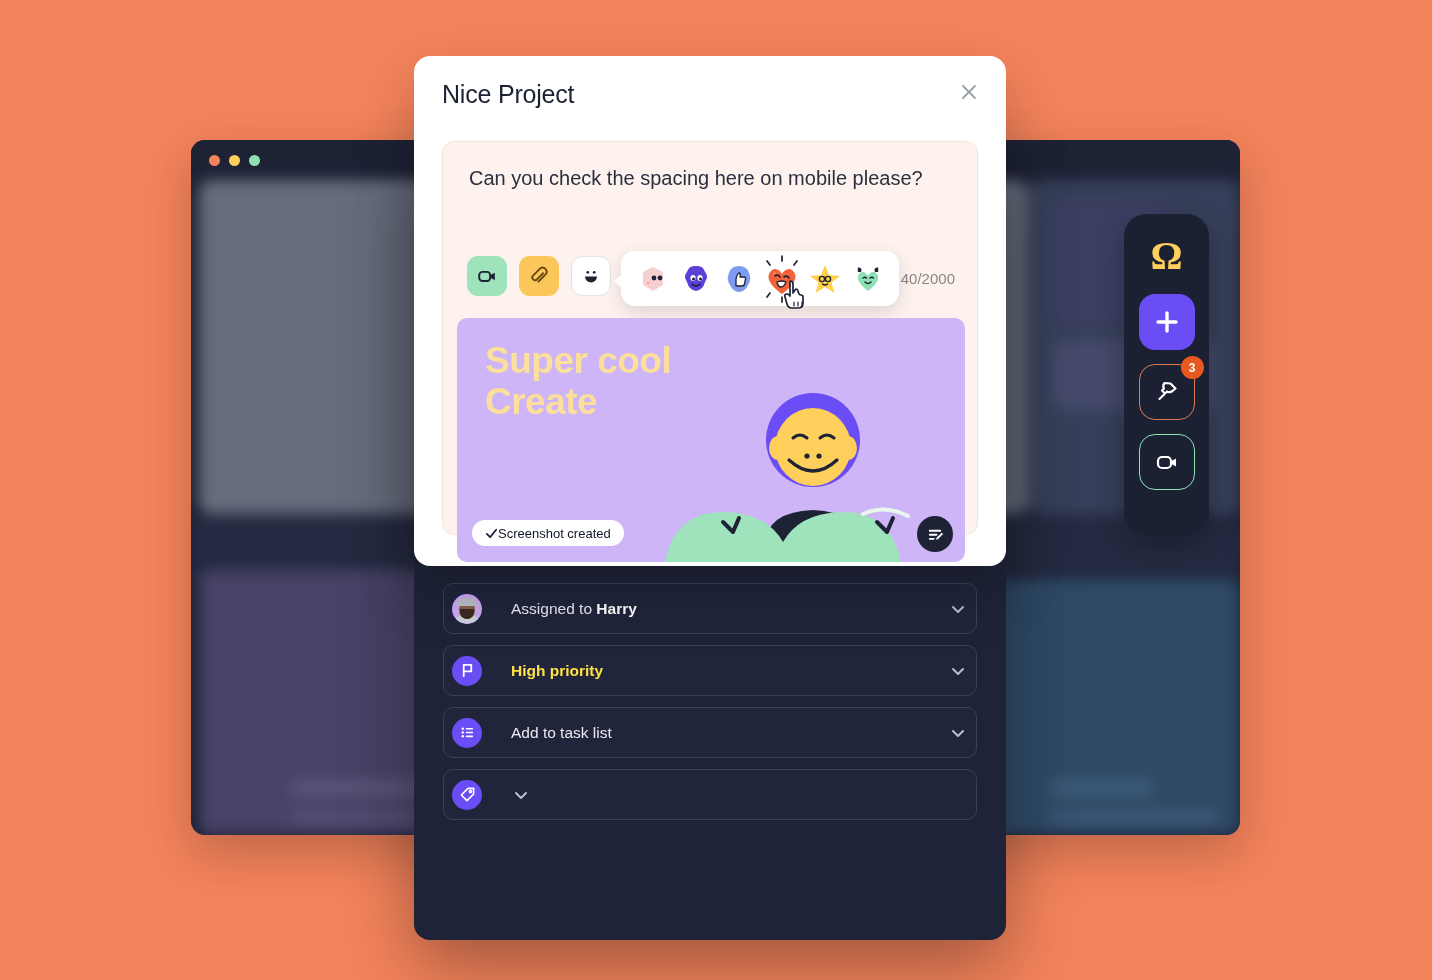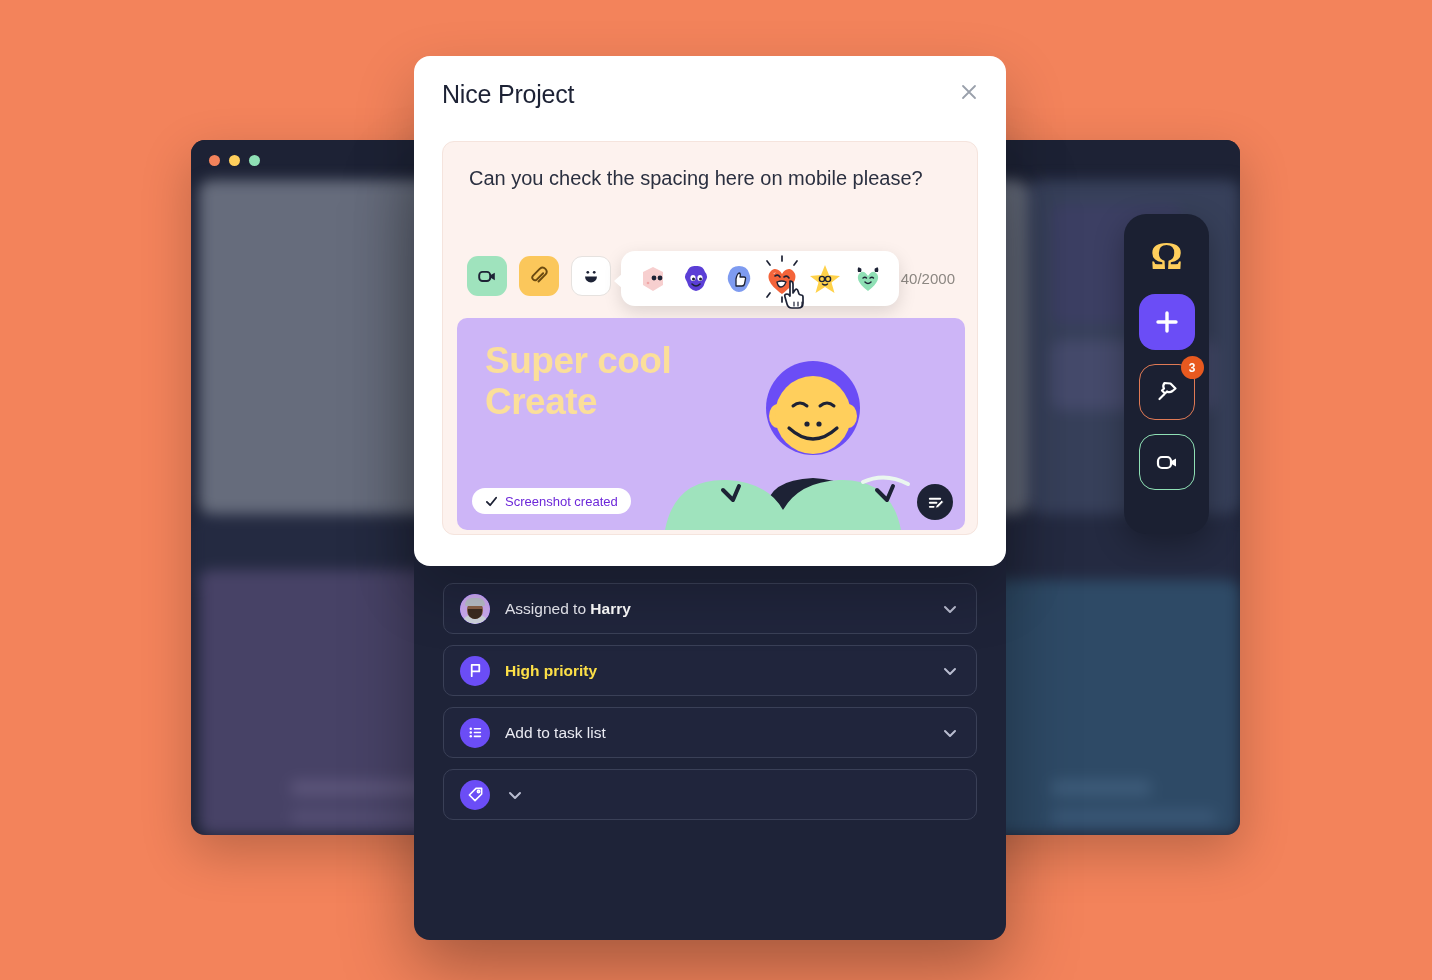--- a/index.html
+++ b/index.html
@@ -75,21 +75,21 @@
 
   
   .dark-panel {
     position:absolute; left:414px; top:150px; width:592px; height:790px;
     background:#1e2338; border-radius:16px;
     box-shadow:0 25px 70px rgba(0,0,0,.35);
   }
   .rows { position:absolute; left:29px; top:433px; width:534px; display:flex; flex-direction:column; gap:11px; }
   .row {
     height:51px; border:1px solid #3a4057; border-radius:10px;
-    display:flex; align-items:center; padding:0 16px; gap:15px;
+    display:flex; align-items:center; padding:0 8px; gap:29px;
     background:#20253c;
   }
   .row-icon { width:30px; height:30px; border-radius:50%; background:#6b4df6;
               display:flex; align-items:center; justify-content:center; flex:0 0 auto; overflow:hidden; }
   .row-label { flex:1; color:#e9eaf2; font-size:15.5px; }
   .row-label b { color:#fff; font-weight:700; }
   .row-label.bold { font-weight:700; color:#fde047; }
   .chev { color:#b9bdd0; flex:0 0 auto; }
 
   .avatar-img { width:30px; height:30px; border-radius:50%; background:#ccaaf0; position:relative; overflow:hidden; }
@@ -139,28 +139,28 @@
     display:flex; align-items:center; justify-content:space-around; padding:0 10px;
   }
   .picker::before {
     content:""; position:absolute; left:-7px; top:22px;
     width:0; height:0; border-top:8px solid transparent; border-bottom:8px solid transparent; border-right:9px solid #fff;
   }
   .emo { width:34px; height:34px; display:flex; align-items:center; justify-content:center; cursor:pointer; position:relative; }
 
   
   .preview {
-    position:absolute; left:14px; top:176px; width:508px; height:212px;
+    position:absolute; left:14px; top:176px; width:508px; height:244px;
     background:#cdb5f7; border-radius:10px; overflow:hidden;
   }
   .pv-title { position:absolute; left:28px; top:22px; font-size:37px; font-weight:700; color:#fbdf9a; line-height:1.12; letter-spacing:-.5px; }
   .pv-badge {
     position:absolute; left:15px; bottom:16px; height:26px; padding:0 13px;
-    background:#fff; border-radius:13px; display:flex; align-items:center; gap:7px;
-    font-size:13px; color:#6d28d9;
+    background:#fff; border-radius:13px; display:flex; align-items:center; 
+    font-size:13px; color:#0f172a;
   }
   .pv-edit {
     position:absolute; right:12px; bottom:10px; width:36px; height:36px; border-radius:50%;
     background:#1d2235; display:flex; align-items:center; justify-content:center; border:none; cursor:pointer;
   }
   .pv-art { position:absolute; right:0; bottom:0; width:300px; height:200px; }
 </style>
 </head>
 <body>
 

